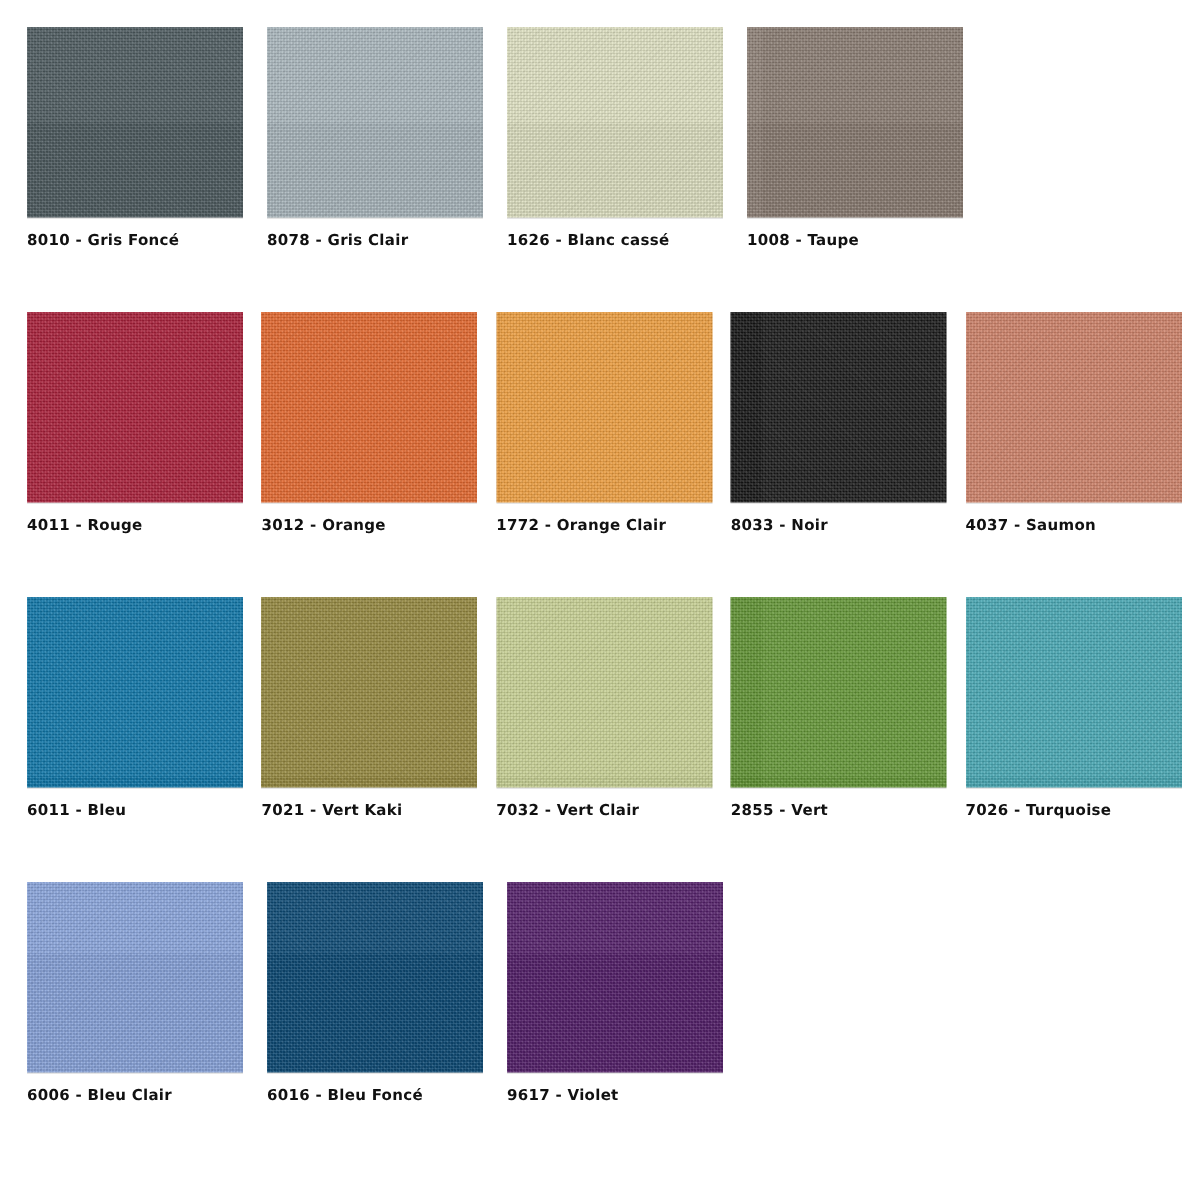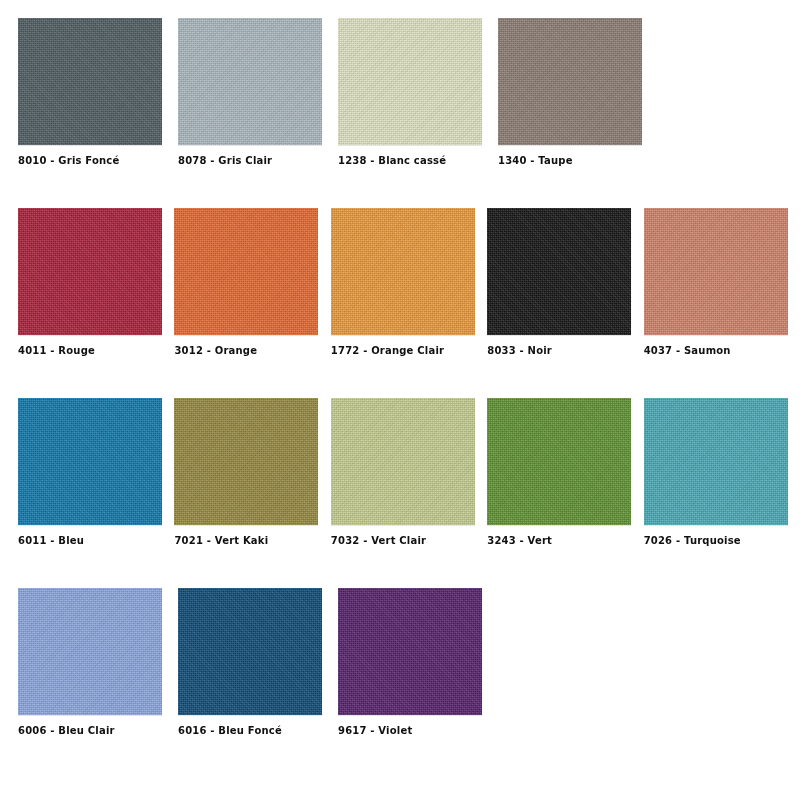--- a/index.html
+++ b/index.html
@@ -105,25 +105,25 @@
       <div class="swatch-cell">
         <div class="swatch-chip" style="background-color: rgb(78, 91, 96);"></div>
         <div class="swatch-label">8010 - Gris Foncé</div>
       </div>
       <div class="swatch-cell">
         <div class="swatch-chip" style="background-color: rgb(170, 183, 189);"></div>
         <div class="swatch-label">8078 - Gris Clair</div>
       </div>
       <div class="swatch-cell">
         <div class="swatch-chip" style="background-color: rgb(223, 225, 194);"></div>
-        <div class="swatch-label">1238 - Blanc cassé</div>
+        <div class="swatch-label">1626 - Blanc cassé</div>
       </div>
       <div class="swatch-cell">
         <div class="swatch-chip" style="background-color: rgb(138, 124, 114);"></div>
-        <div class="swatch-label">1340 - Taupe</div>
+        <div class="swatch-label">1008 - Taupe</div>
       </div>
     </div>
     <div class="swatch-row">
       <div class="swatch-cell">
         <div class="swatch-chip" style="background-color: rgb(168, 31, 57);"></div>
         <div class="swatch-label">4011 - Rouge</div>
       </div>
       <div class="swatch-cell">
         <div class="swatch-chip" style="background-color: rgb(226, 103, 46);"></div>
         <div class="swatch-label">3012 - Orange</div>
@@ -149,21 +149,21 @@
       <div class="swatch-cell">
         <div class="swatch-chip" style="background-color: rgb(148, 136, 63);"></div>
         <div class="swatch-label">7021 - Vert Kaki</div>
       </div>
       <div class="swatch-cell">
         <div class="swatch-chip" style="background-color: rgb(195, 204, 143);"></div>
         <div class="swatch-label">7032 - Vert Clair</div>
       </div>
       <div class="swatch-cell">
         <div class="swatch-chip" style="background-color: rgb(95, 145, 50);"></div>
-        <div class="swatch-label">3243 - Vert</div>
+        <div class="swatch-label">2855 - Vert</div>
       </div>
       <div class="swatch-cell">
         <div class="swatch-chip" style="background-color: rgb(72, 168, 180);"></div>
         <div class="swatch-label">7026 - Turquoise</div>
       </div>
     </div>
     <div class="swatch-row">
       <div class="swatch-cell">
         <div class="swatch-chip" style="background-color: rgb(138, 165, 220);"></div>
         <div class="swatch-label">6006 - Bleu Clair</div>

